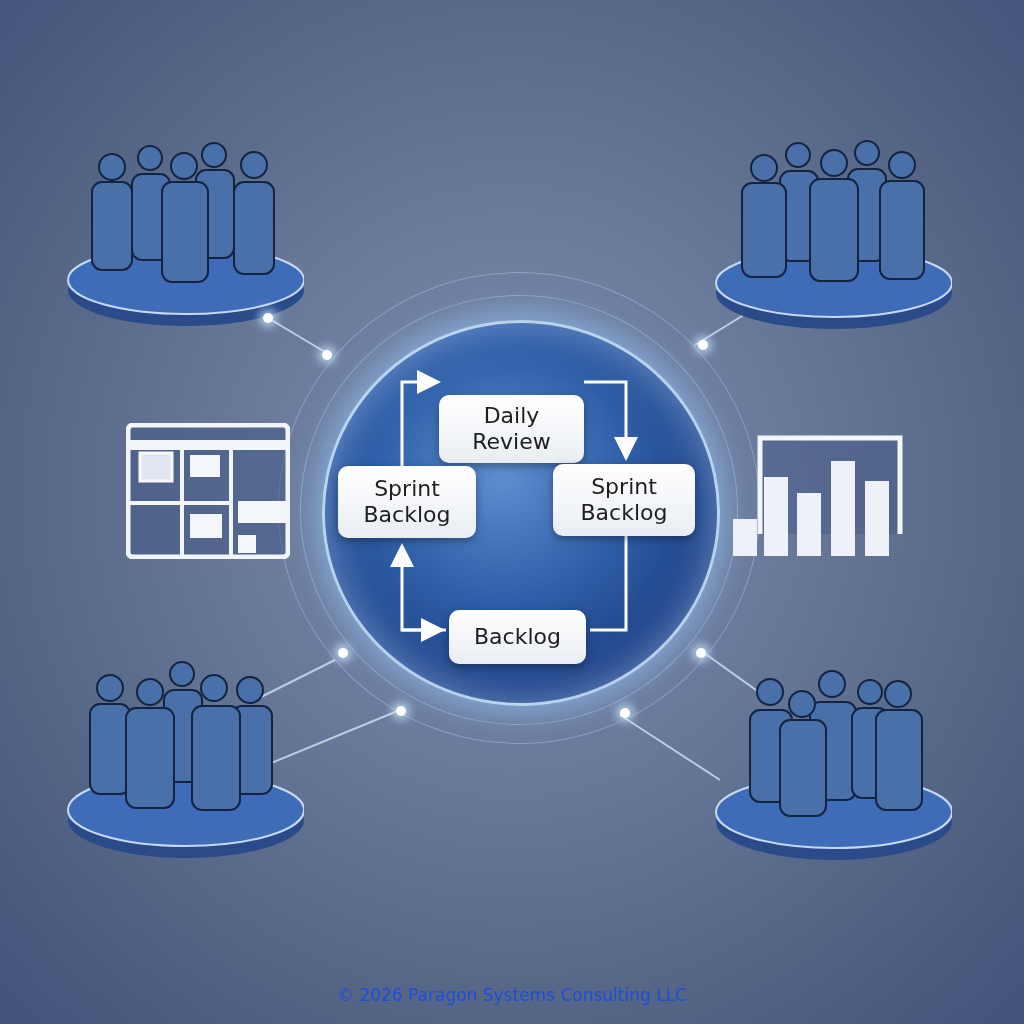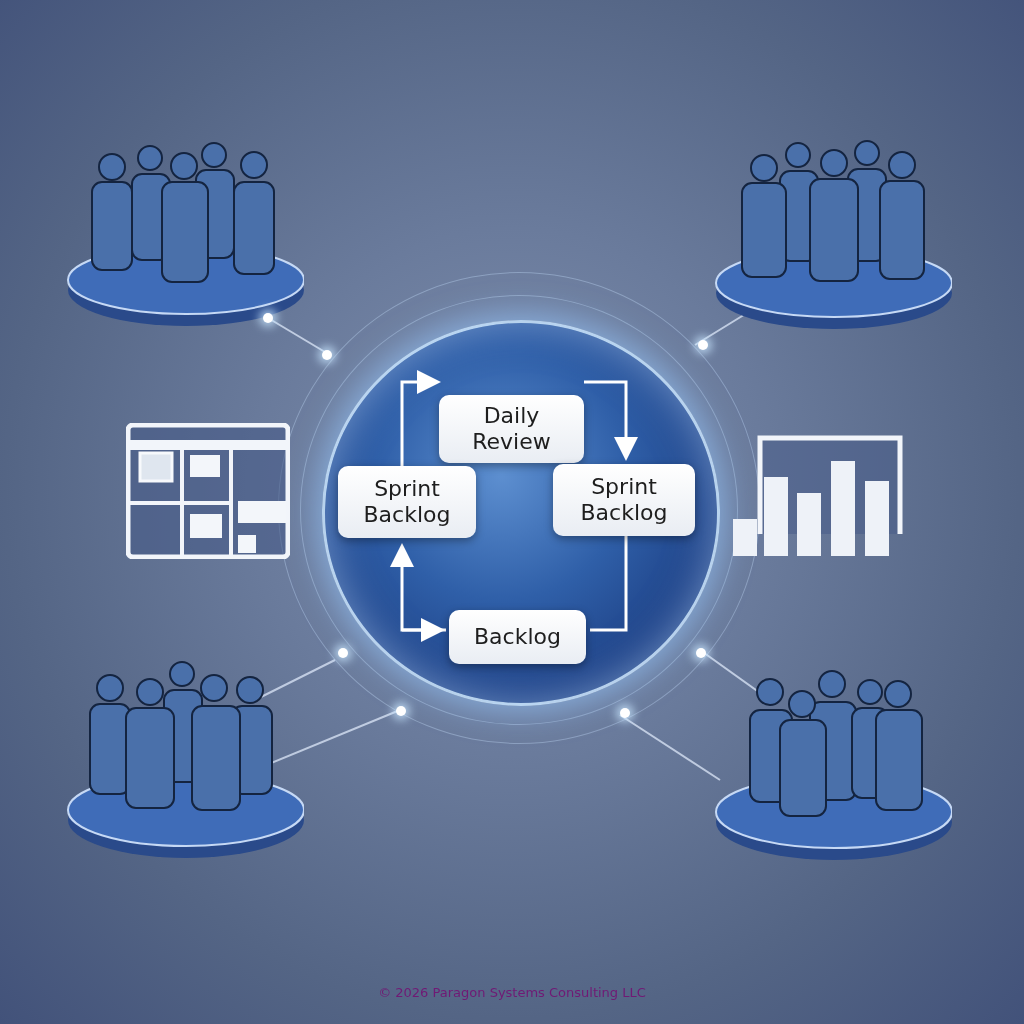--- a/index.html
+++ b/index.html
@@ -12,21 +12,21 @@
   .team svg{width:100%;height:100%;}
   .globe{position:absolute;left:322px;top:320px;width:392px;height:380px;border-radius:50%;
     background:radial-gradient(circle at 45% 40%, #5d8fd0 0%, #2f5fa8 40%, #1f4388 70%, #1a3670 100%);
     box-shadow:0 0 30px 6px rgba(150,200,255,.6), inset 0 0 40px rgba(190,220,255,.5);
     border:3px solid rgba(210,235,255,.85);}
   .ring{position:absolute;border-radius:50%;border:1.5px solid rgba(200,225,255,.35);}
   .node{position:absolute;background:linear-gradient(#ffffff,#e9edf3);border-radius:10px;
     box-shadow:0 3px 8px rgba(0,0,0,.35);color:#1e1e1e;text-align:center;
     font-size:22px;line-height:26px;display:flex;align-items:center;justify-content:center;}
   .node span{display:block;}
-  .footer{position:absolute;left:0;right:0;top:985px;text-align:center;color:#701a75;font-size:13px;}
+  .footer{position:absolute;left:0;right:0;top:985px;text-align:center;color:#1d4ed8;font-size:17px;}
   .board{position:absolute;left:126px;top:423px;width:164px;height:136px;}
   .chart{position:absolute;left:732px;top:434px;width:174px;height:124px;}
   .dot{position:absolute;width:10px;height:10px;border-radius:50%;background:#fff;box-shadow:0 0 10px 4px rgba(200,230,255,.8);}
 </style>
 </head>
 <body>
 
 <div class="stage">
 
   <svg class="lines" width="1024" height="1024">

